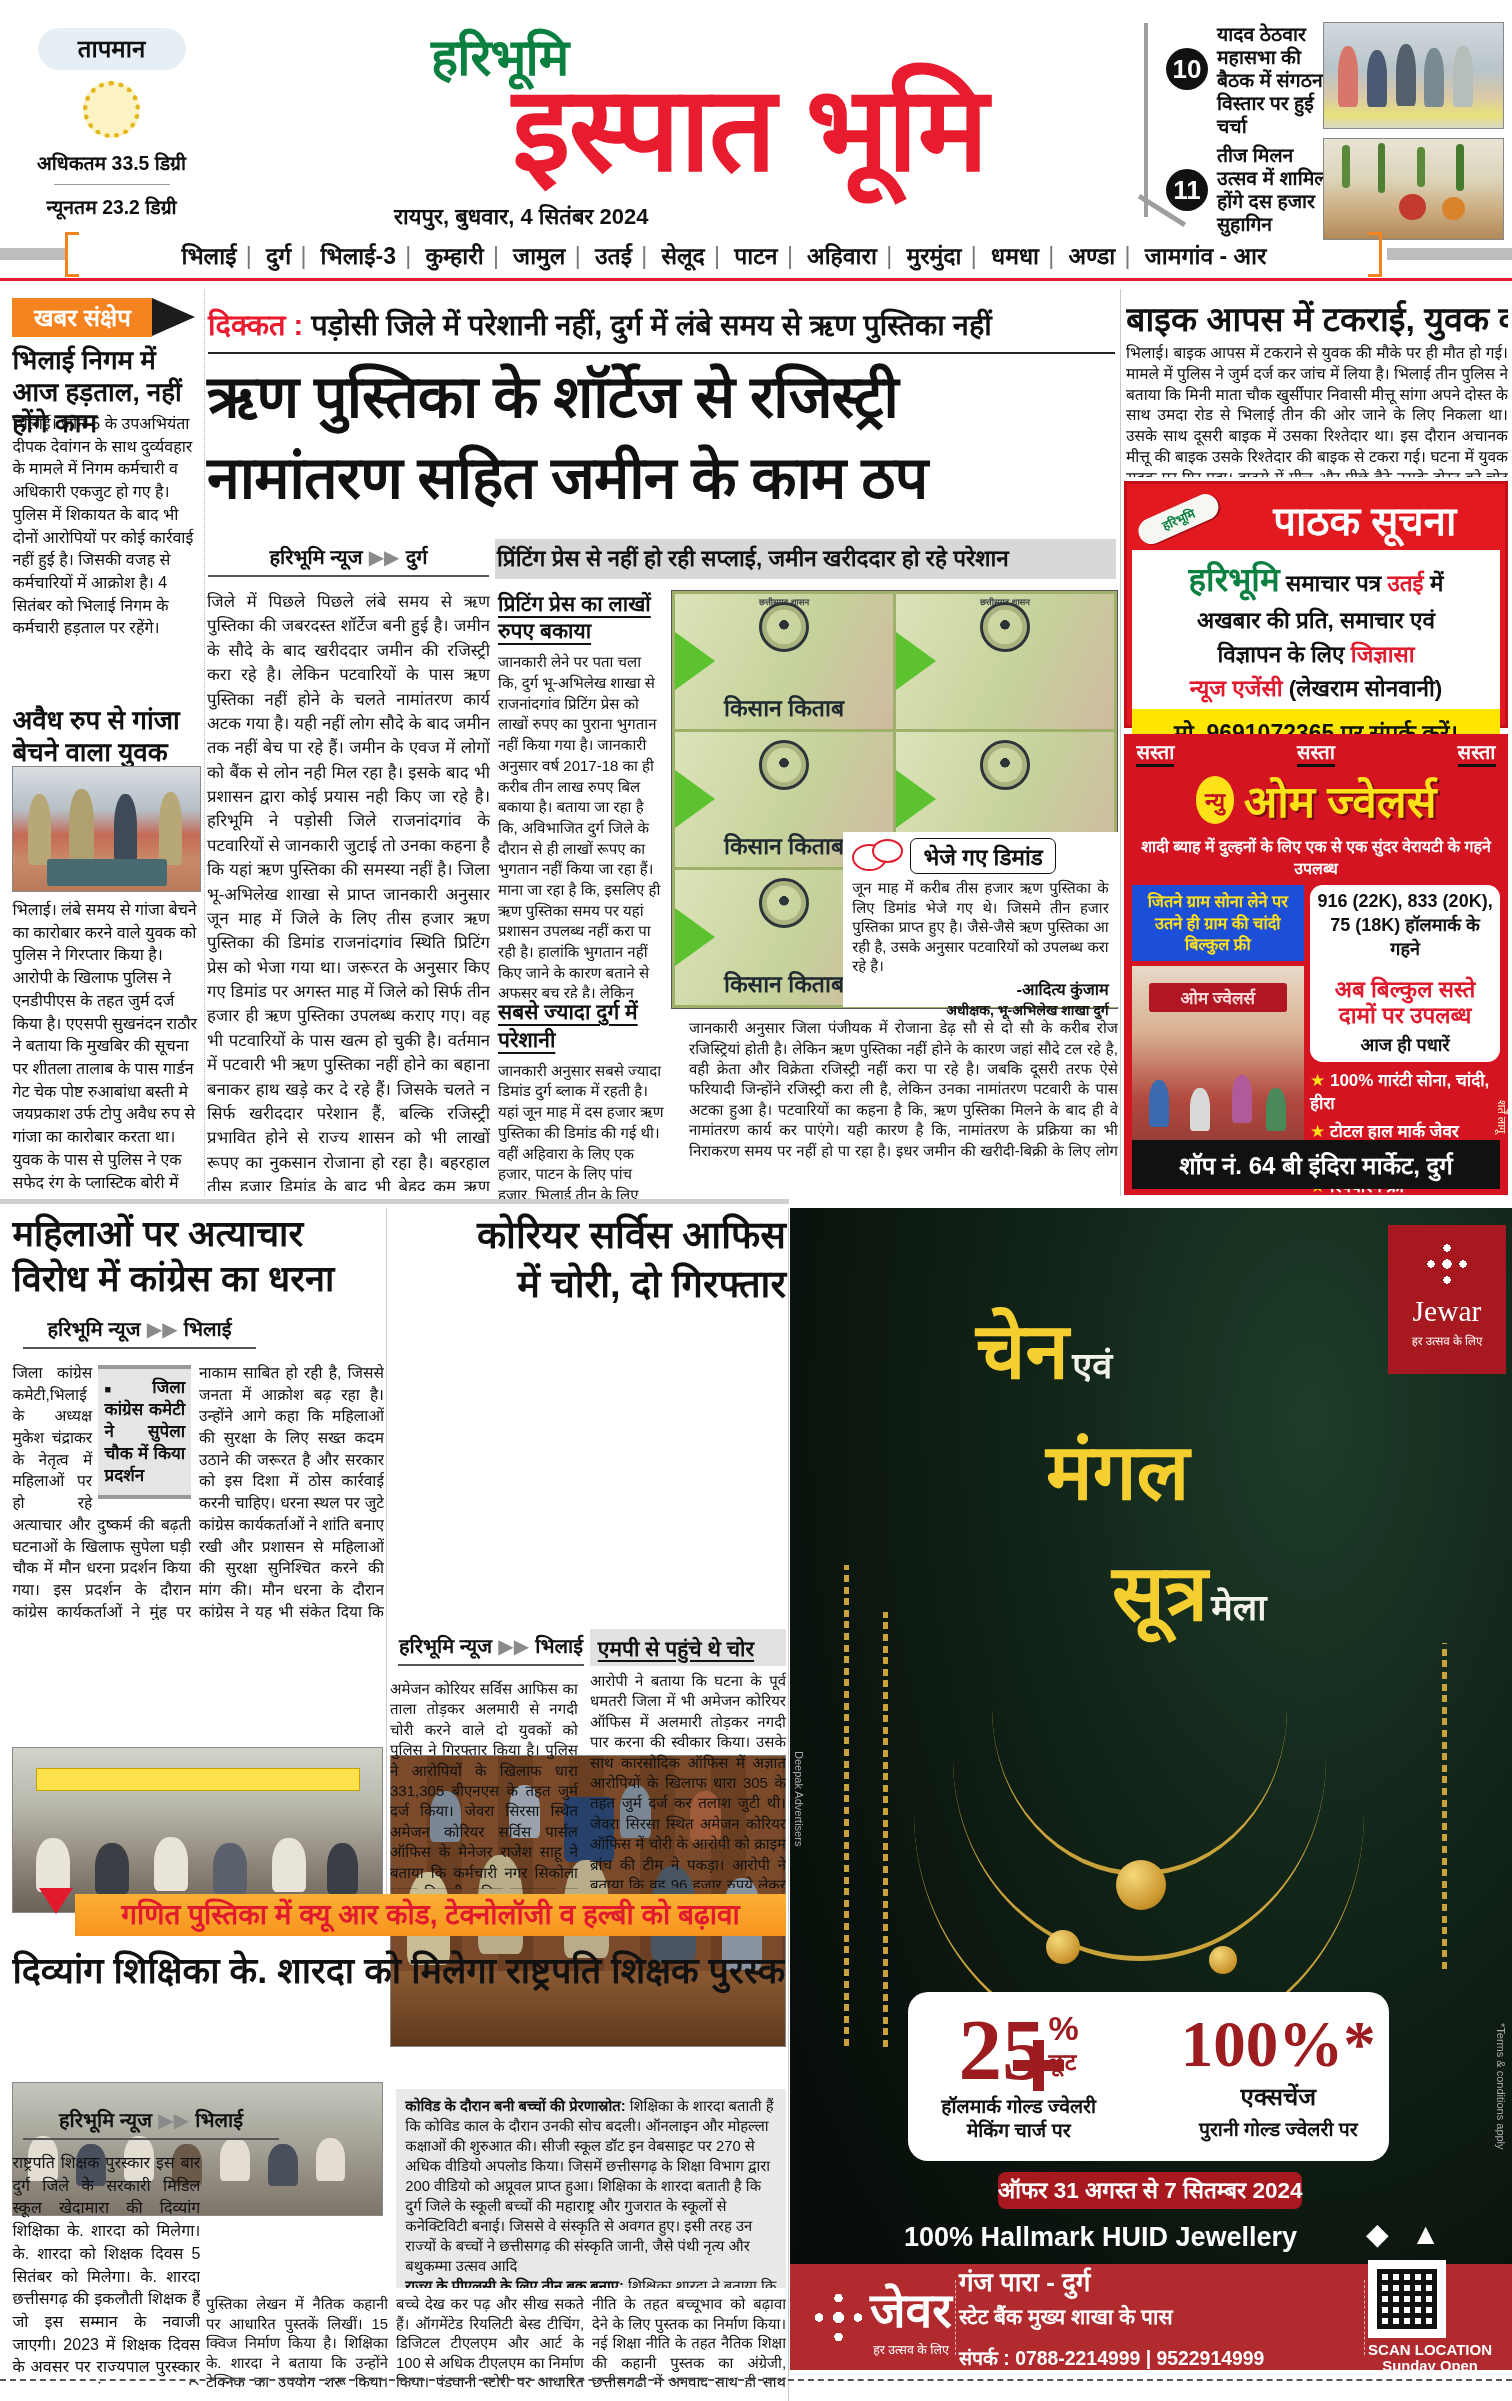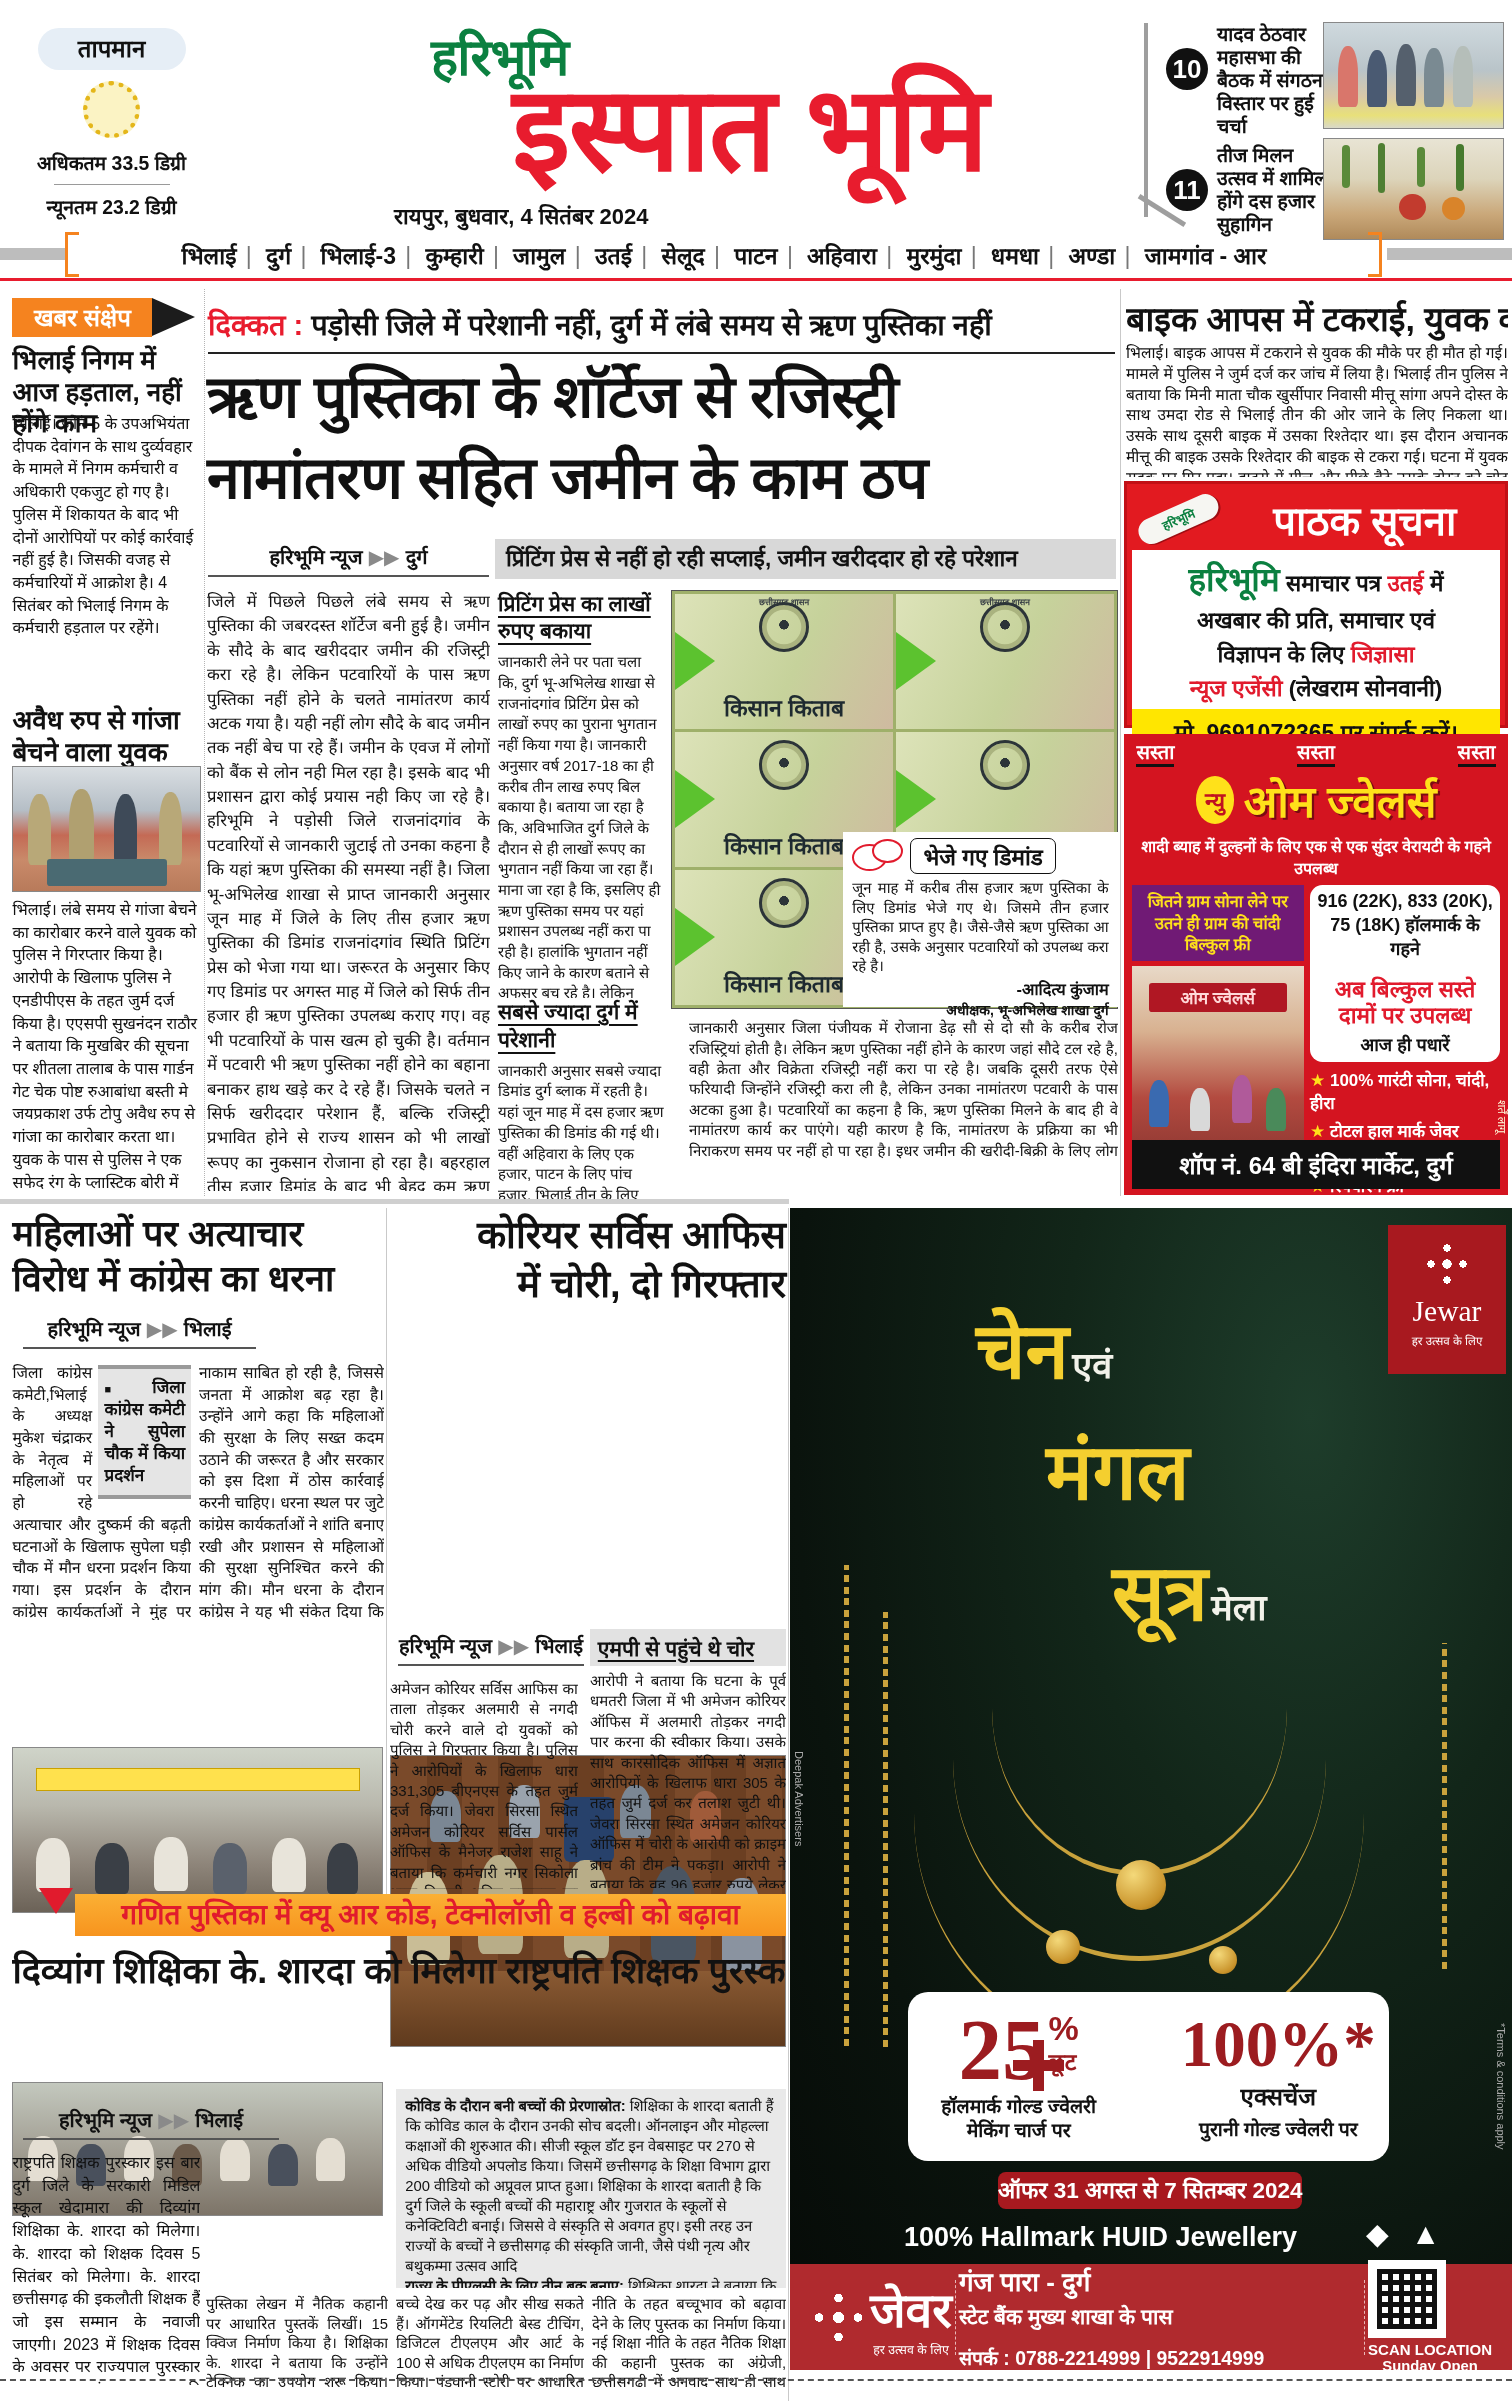--- a/index.html
+++ b/index.html
@@ -35,21 +35,21 @@
 .brief-h{font-size:26px;font-weight:800;line-height:1.22}
 .brief-b{font-size:16px;line-height:1.42}
 #vr-side{left:204px;top:289px;width:0;height:907px;border-left:1.6px dotted #b5b5b5}
 #vr-main{left:1120px;top:289px;width:0;height:907px;border-left:0.8px solid #c9c9c9}
 
 #kicker{left:208px;top:304px;width:907px;font-size:29px;font-weight:800;border-bottom:2.3px solid #222;padding-bottom:9.3px}
 #kicker .red{color:#e81c2e}
 #headline{left:207px;top:357px;width:910px;font-size:59px;font-weight:900;line-height:1.38;letter-spacing:-0.8px}
 .byline{font-size:20px;font-weight:bold;text-align:center;border-bottom:2.3px solid #555;padding-bottom:5.4px}
 .byline .ar::before{content:"▶▶";color:#8a8a8a;margin:0 6.2px}
-#subbar{left:495px;top:539px;width:621px;height:40px;background:#d8d8d8;font-size:22.5px;font-weight:800;line-height:40px;padding-left:11px;white-space:nowrap;overflow:hidden}
+#subbar{left:495px;top:539px;width:621px;height:40px;background:#d8d8d8;font-size:22.5px;font-weight:800;line-height:40px;padding-left:2px;white-space:nowrap;overflow:hidden}
 #lead-colA{left:207px;top:590px;width:283px;height:601px;font-size:16.7px;line-height:1.46}
 .colhead{font-size:21px;font-weight:800;line-height:1.3;text-decoration:underline;text-underline-offset:4.7px}
 #lead-colB{left:498px;top:590px;width:166px}
 #lead-colB .b1{font-size:15px;line-height:1.38;height:346px;margin-top:7.8px}
 #lead-colB .b2{font-size:15px;line-height:1.38;height:144px;margin-top:7.8px}
 
 #montage{left:671px;top:590px;width:447px;height:419px;border:1.6px solid #555;background:#9fb06a;display:grid;grid-template-columns:1fr 1fr;gap:3.1px;padding:3.1px}
 .book{position:relative;background:linear-gradient(115deg,#dde3b9 0%,#c6d29b 55%,#cfbaa0 100%);overflow:hidden}
 .book .tri{position:absolute;left:0;top:28%;width:0;height:0;border-top:29.5px solid transparent;border-bottom:29.5px solid transparent;border-left:40px solid #5cc22f}
 .book .emb{position:absolute;left:50%;top:7.8px;transform:translateX(-50%);width:50px;height:50px;border:3.1px solid #2c3438;border-radius:50%;box-shadow:inset 0 0 0 4.7px #aab37f;background:radial-gradient(circle at 50% 45%,#2c3438 14%,transparent 15%)}
@@ -83,21 +83,21 @@
 
 #om{left:1124px;top:734px;width:384px;height:461px;background:#d41420;padding:6.2px 7.8px;color:#fff}
 #om .tags{display:flex;justify-content:space-between;padding:0 4.7px}
 #om .tags span{font-size:20px;font-weight:900;border-bottom:3.1px solid #111;line-height:1.2}
 #om .brandrow{display:flex;align-items:center;justify-content:center;gap:9.3px;margin-top:3.1px}
 #om .nyu{background:#ffe11a;color:#c01220;font-size:23px;font-weight:900;padding:7.8px 9.3px;border-radius:50%}
 #om .nm{color:#ffe11a;font-size:44px;font-weight:900;text-shadow:2.3px 2.3px 0 #7a0a12;white-space:nowrap}
 #om .sub{font-size:16px;font-weight:bold;text-align:center;margin-top:4.7px}
 #om .cols{display:flex;gap:6.2px;margin-top:6.2px}
 #om .lc{width:172px}
-#om .blackbox{background:#701a75;color:#ffe11a;font-size:16.3px;font-weight:bold;text-align:center;padding:6.2px 4.7px;line-height:1.3}
+#om .blackbox{background:#1d4ed8;color:#ffe11a;font-size:16.3px;font-weight:bold;text-align:center;padding:6.2px 4.7px;line-height:1.3}
 #om .shop{height:219px;margin-top:4.7px;background:linear-gradient(180deg,#e8d9c8 0%,#d8b190 30%,#b34b40 60%,#7e2f2c 100%);position:relative;overflow:hidden}
 #om .shop .sign{position:absolute;left:10%;top:8%;width:80%;background:#b01723;color:#ffd9d9;font-size:17px;font-weight:900;text-align:center;padding:3.1px 0;border-radius:3.1px}
 #om .rc{flex:1}
 #om .white{background:#fff;color:#111;border-radius:12.4px;text-align:center;padding:6.2px 4.7px}
 #om .white .k{font-size:18px;font-weight:800}
 #om .white .p{color:#e11b2d;font-size:22.5px;font-weight:700;line-height:1.15;margin-top:17px}
 #om .white .v{font-size:18px;font-weight:900;margin-top:3.1px}
 #om .bl{list-style:none;margin-top:7.8px}
 #om .bl div{font-size:17px;font-weight:bold;line-height:1.35;margin-top:4.7px}
 #om .bl div::before{content:"★ ";color:#ffe11a}

